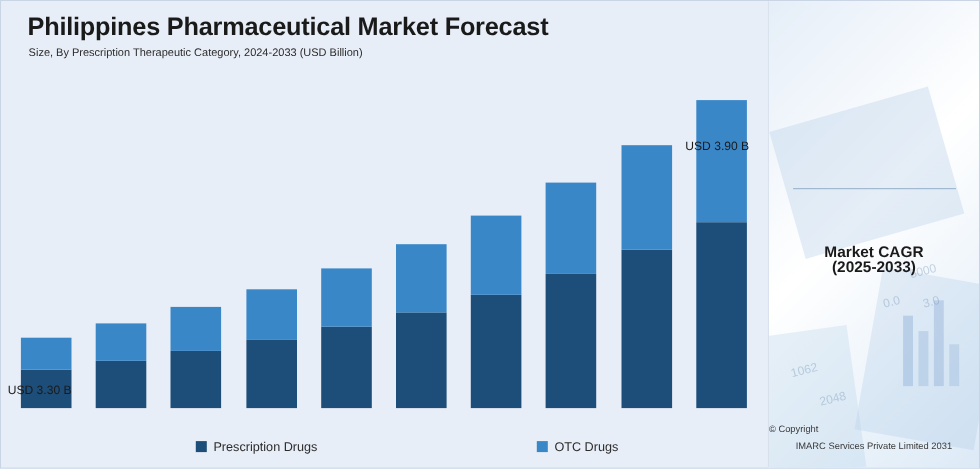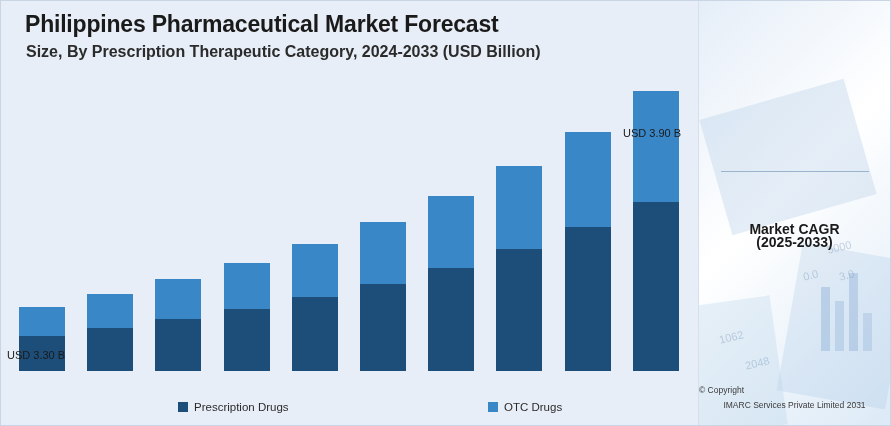--- a/index.html
+++ b/index.html
@@ -38,22 +38,22 @@
     top: 10px;
     font-size: 23px;
     font-weight: bold;
     color: #1a1a1a;
     letter-spacing: -0.2px;
   }
   #chart-subtitle {
     position: absolute;
     left: 25px;
     top: 42px;
-    font-size: 16px;
-    font-weight: bold;
+    font-size: 10px;
+    font-weight: normal;
     color: #2b2b2b;
   }
   #plot {
     position: absolute;
     left: 0;
     top: 62px;
     width: 700px;
     height: 305px;
   }
   .bar-group {

